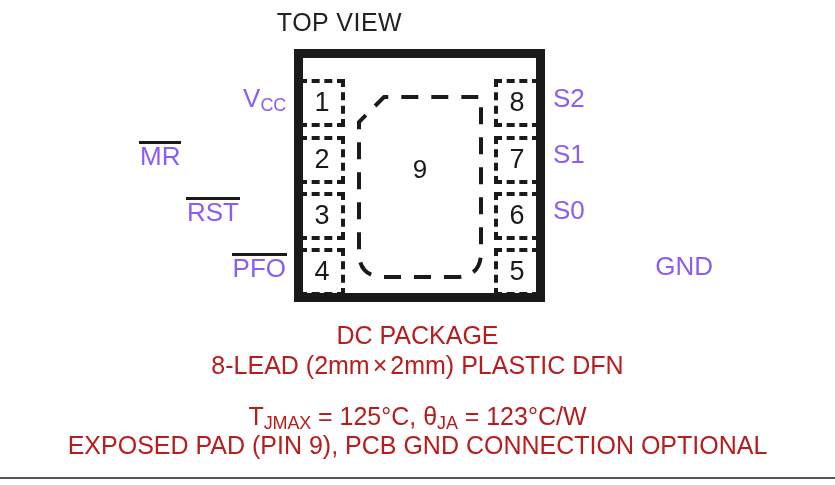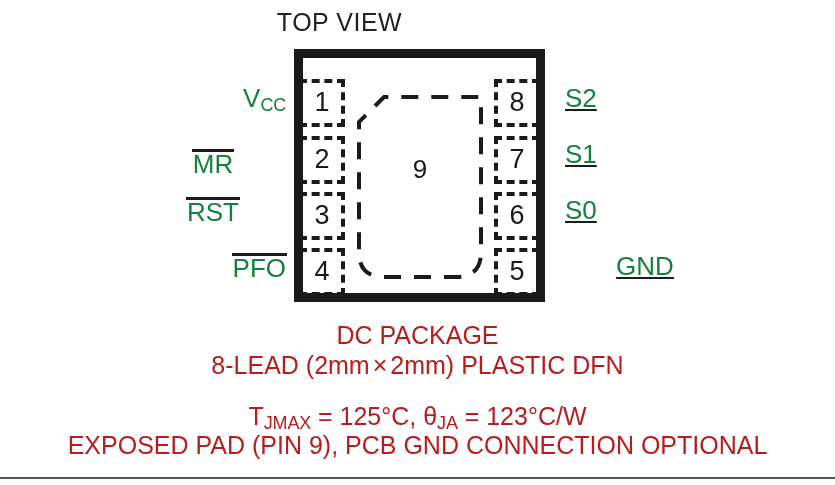--- a/index.html
+++ b/index.html
@@ -91,29 +91,29 @@
     width: 124px;
     text-align: center;
     font-size: 26px;
     color: #1a1a1a;
   }
 
   
   .pin-label {
     position: absolute;
     font-size: 26px;
-    color: #15803d;
+    color: #8b5cf6;
     white-space: nowrap;
     line-height: 1;
   }
   .pin-label.left-name  { right: 0; text-align: right; }
   .pin-label.right-name { left: 0;  text-align: left; }
 
   .label-left-col  { position: absolute; left: 140px; width: 146px; }
-  .label-right-col { position: absolute; left: 565px; width: 160px; text-decoration: underline; }
+  .label-right-col { position: absolute; left: 553px; width: 160px; }
 
   .lab-row-1 { top: 85px; }
   .lab-row-2 { top: 141px; }
   .lab-row-3 { top: 197px; }
   .lab-row-4 { top: 253px; }
 
   .ovl {
     position: relative;
     display: inline-block;
     padding-top: 2px;
@@ -210,40 +210,40 @@
       <div class="exposed-pad-label">9</div>
     </div>
 
   </div>
 </div>
 
 <div class="label-left-col lab-row-1">
   <span class="pin-label left-name" style="position:relative;display:block;text-align:right;"><span>V</span><span class="sub">CC</span></span>
 </div>
 <div class="label-left-col lab-row-2">
-  <span class="pin-label left-name" style="position:relative;display:block;text-align:center;margin-top:8px;"><span class="ovl">MR</span></span>
+  <span class="pin-label left-name" style="position:relative;display:block;text-align:left;"><span class="ovl">MR</span></span>
 </div>
 <div class="label-left-col lab-row-3">
   <span class="pin-label left-name" style="position:relative;display:block;text-align:center;"><span class="ovl">RST</span></span>
 </div>
 <div class="label-left-col lab-row-4">
   <span class="pin-label left-name" style="position:relative;display:block;text-align:right;"><span class="ovl">PFO</span></span>
 </div>
 
 <div class="label-right-col lab-row-1">
   <span class="pin-label right-name" style="position:relative;display:block;text-align:left;">S2</span>
 </div>
 <div class="label-right-col lab-row-2">
   <span class="pin-label right-name" style="position:relative;display:block;text-align:left;">S1</span>
 </div>
 <div class="label-right-col lab-row-3">
   <span class="pin-label right-name" style="position:relative;display:block;text-align:left;">S0</span>
 </div>
 <div class="label-right-col lab-row-4">
-  <span class="pin-label right-name" style="position:relative;display:block;text-align:center;">GND</span>
+  <span class="pin-label right-name" style="position:relative;display:block;text-align:right;">GND</span>
 </div>
 
 <div class="caption cap-line-1">DC PACKAGE</div>
 
 <div class="caption cap-line-2">
   <span>8-LEAD (2mm</span><span class="times-sym">×</span><span>2mm) PLASTIC DFN</span>
 </div>
 
 <div class="caption cap-line-3">
   <span>T</span><span class="sub">JMAX</span><span> = 125°C, </span><span>θ</span><span class="sub">JA</span><span> = 123°C/W</span>

